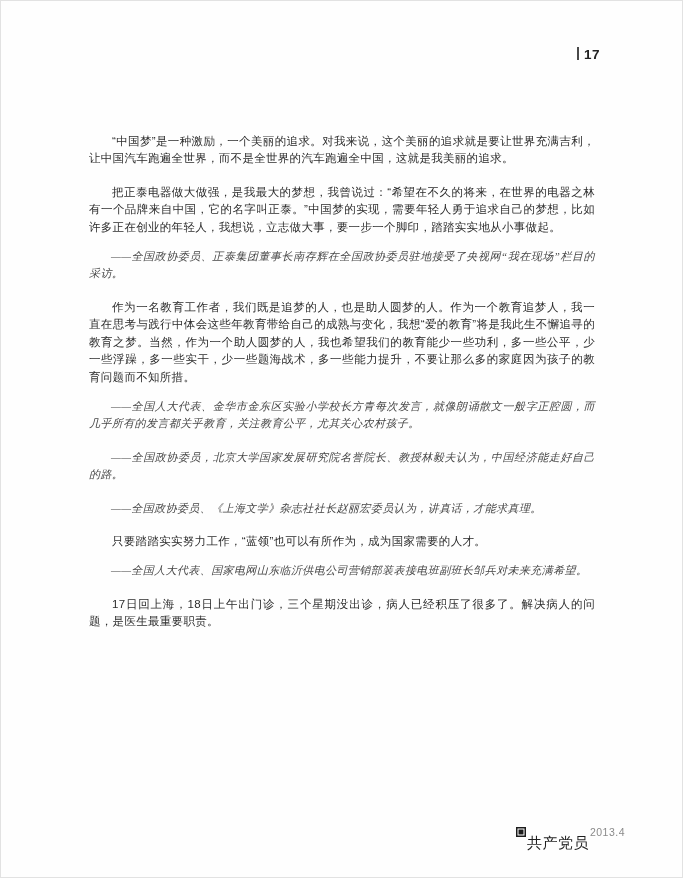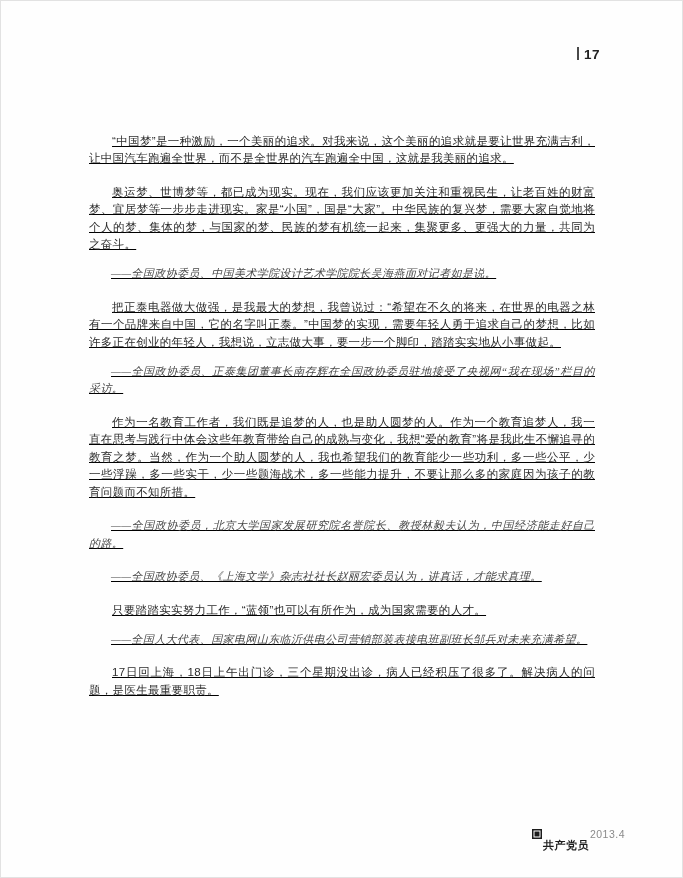--- a/index.html
+++ b/index.html
@@ -41,21 +41,20 @@
   }
   
   .content {
     position: absolute;
     top: 120px;
     left: 88px;
     right: 87px;
   }
   .quote {
     margin: 0 0 16px 0;
-    text-decoration: underline;
   }
   .qbody {
     font-family: "Liberation Sans", sans-serif;
     font-size: 11.5px;
     line-height: 17.5px;
     color: #2d2d2d;
     text-align: justify;
     text-indent: 2em;
     letter-spacing: 0.3px;
   }
@@ -79,22 +78,22 @@
   }
   .seal {
     width: 10px;
     height: 10px;
     background: #1c1c1c;
     margin-right: 1px;
     box-shadow: inset 0 0 0 1.5px #1c1c1c, inset 0 0 0 2.5px #ffffff;
   }
   .magname {
     font-family: "Liberation Serif", serif;
-    font-weight: bold;
-    font-size: 11px;
+    font-weight: normal;
+    font-size: 15px;
     color: #1e1e1e;
     letter-spacing: 0.5px;
     margin-right: 1px;
     margin-top: 24px;
   }
   .issue {
     font-family: "Liberation Sans", sans-serif;
     font-size: 10.5px;
     color: #8a8a8a;
     letter-spacing: 0.5px;
@@ -109,32 +108,29 @@
     <span class="bar"></span>
     <span class="num">17</span>
   </div>
 
   <div class="content">
 
     <div class="quote">
       <p class="qbody">“中国梦”是一种激励，一个美丽的追求。对我来说，这个美丽的追求就是要让世界充满吉利，让中国汽车跑遍全世界，而不是全世界的汽车跑遍全中国，这就是我美丽的追求。</p>
     </div>
 
-    <div class="quote">
-      <p class="qbody">奥运梦、世博梦等，都已成为现实。现在，我们应该更加关注和重视民生，让老百姓的财富梦、宜居梦等一步步走进现实。家是“小国”，国是“大家”。中华民族的复兴梦，需要大家自觉地将个人的梦、集体的梦，与国家的梦、民族的梦有机统一起来，集聚更多、更强大的力量，共同为之奋斗。</p>
-      <p class="qattr">——全国政协委员、中国美术学院设计艺术学院院长吴海燕面对记者如是说。</p>
-    </div>
 
     <div class="quote">
       <p class="qbody">把正泰电器做大做强，是我最大的梦想，我曾说过：“希望在不久的将来，在世界的电器之林有一个品牌来自中国，它的名字叫正泰。”中国梦的实现，需要年轻人勇于追求自己的梦想，比如许多正在创业的年轻人，我想说，立志做大事，要一步一个脚印，踏踏实实地从小事做起。</p>
       <p class="qattr">——全国政协委员、正泰集团董事长南存辉在全国政协委员驻地接受了央视网“我在现场”栏目的采访。</p>
     </div>
 
     <div class="quote">
       <p class="qbody">作为一名教育工作者，我们既是追梦的人，也是助人圆梦的人。作为一个教育追梦人，我一直在思考与践行中体会这些年教育带给自己的成熟与变化，我想“爱的教育”将是我此生不懈追寻的教育之梦。当然，作为一个助人圆梦的人，我也希望我们的教育能少一些功利，多一些公平，少一些浮躁，多一些实干，少一些题海战术，多一些能力提升，不要让那么多的家庭因为孩子的教育问题而不知所措。</p>
+      <p class="qattr">——全国人大代表、金华市金东区实验小学校长方青每次发言，就像朗诵散文一般字正腔圆，而几乎所有的发言都关乎教育，关注教育公平，尤其关心农村孩子。</p>
     </div>
 
     <div class="quote">
       <p class="qattr">——全国政协委员，北京大学国家发展研究院名誉院长、教授林毅夫认为，中国经济能走好自己的路。</p>
     </div>
 
     <div class="quote">
       <p class="qattr">——全国政协委员、《上海文学》杂志社社长赵丽宏委员认为，讲真话，才能求真理。</p>
     </div>
 

